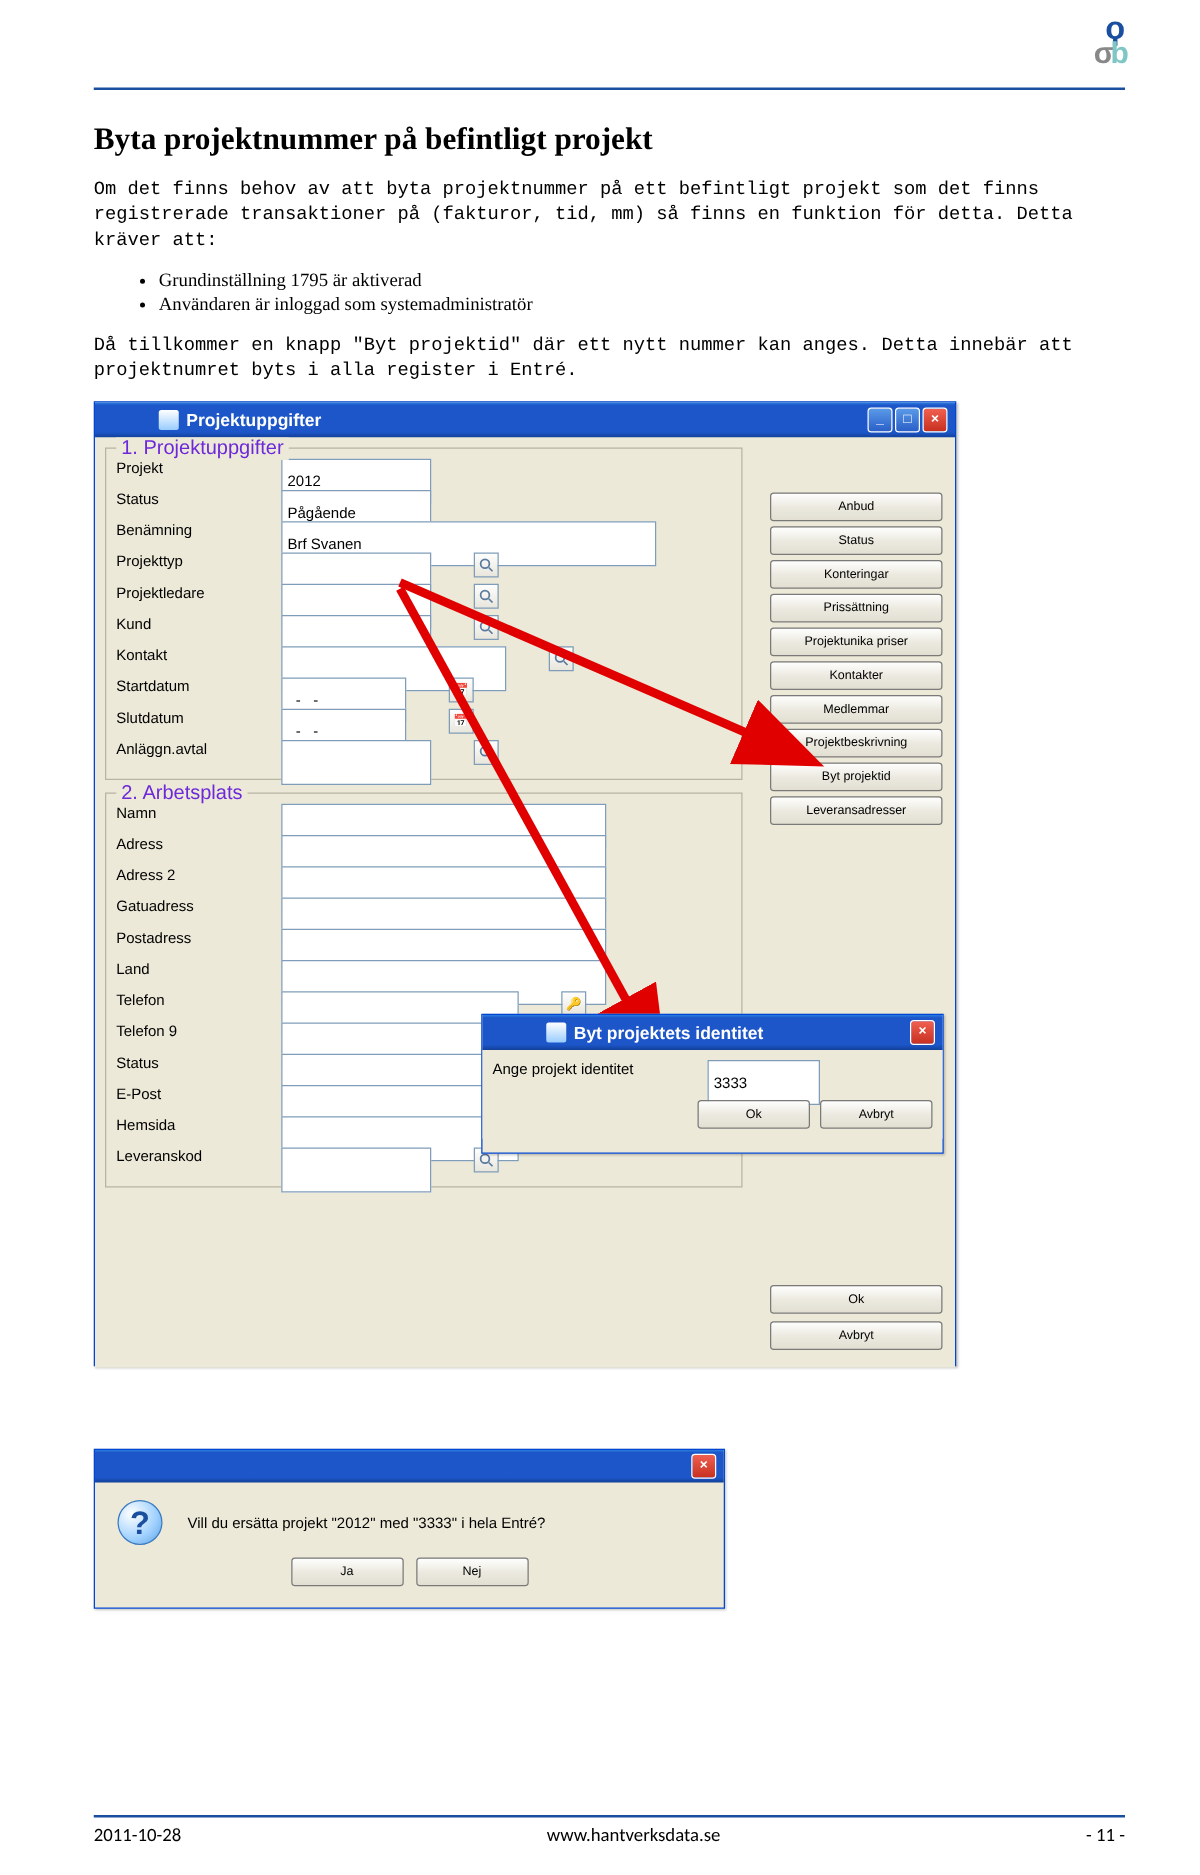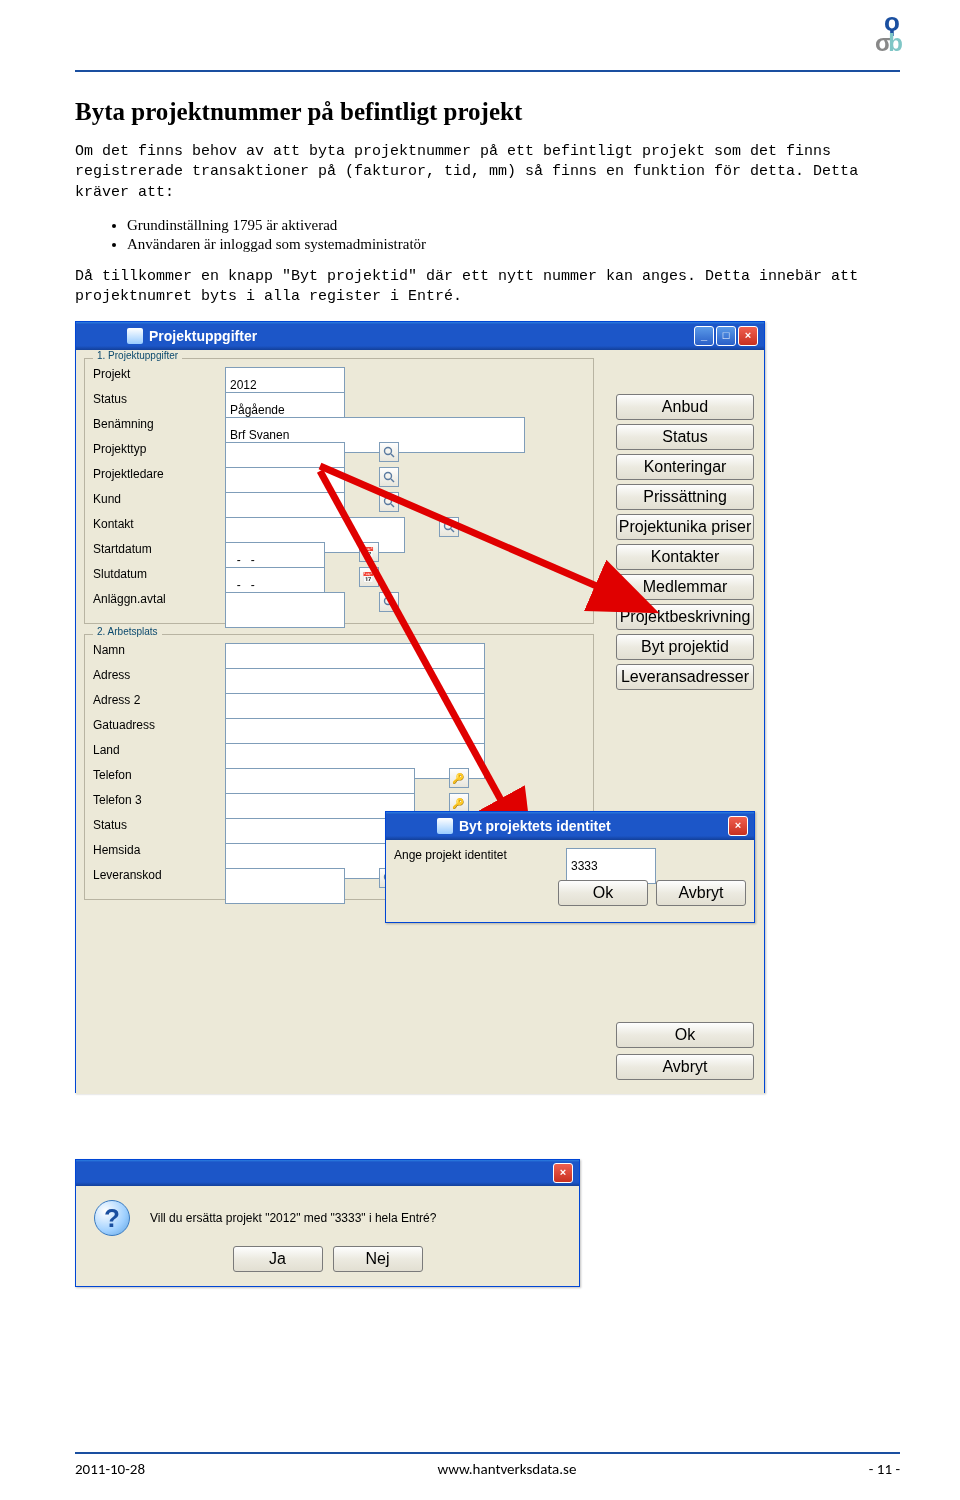--- a/index.html
+++ b/index.html
@@ -97,22 +97,22 @@
     padding: 8px 8px 6px 8px;
     margin-bottom: 6px;
     position: relative;
   }
   .fieldset > .legend {
     position: absolute;
     top: -9px;
     left: 8px;
     background: #ece9d8;
     padding: 0 4px;
-    color: #0c4a6e;
-    font-size: 10px;
+    color: #6d28d9;
+    font-size: 16px;
   }
   .form-row {
     display: flex;
     align-items: flex-start;
     margin-bottom: 3px;
     height: 22px;
     gap: 32px;
   }
   .form-label {
     width: 100px;
@@ -141,21 +141,21 @@
     right: 10px;
     top: 44px;
     display: flex;
     flex-direction: column;
     gap: 4px;
   }
   .xp-btn {
     border: 1px solid #7a7a7a;
     background: linear-gradient(#fefefe,#eceae0 50%,#e2dfd2);
     border-radius: 3px;
-    font-size: 16px;
+    font-size: 10px;
     padding: 3px 0;
     min-width: 138px;
     text-align: center;
     min-height: 23px;
   }
   .xp-btn-sm { min-width: 90px; }
 
   
   .screenshot-area {
     position: relative;
@@ -373,36 +373,45 @@
           </div>
           <div class="form-row">
             <span class="form-label">Adress 2</span>
             <input class="form-input" style="width: 260px;">
           </div>
           <div class="form-row">
             <span class="form-label">Gatuadress</span>
             <input class="form-input" style="width: 260px;">
           </div>
           <div class="form-row">
+            <span class="form-label">Postadress</span>
+            <input class="form-input" style="width: 260px;">
+          </div>
+          <div class="form-row">
             <span class="form-label">Land</span>
             <input class="form-input" style="width: 260px;">
           </div>
           <div class="form-row">
             <span class="form-label">Telefon</span>
             <input class="form-input" style="width: 190px;">
             <span class="lookup-btn key-icon"></span>
           </div>
           <div class="form-row">
-            <span class="form-label">Telefon 3</span>
+            <span class="form-label">Telefon 9</span>
             <input class="form-input" style="width: 190px;">
             <span class="lookup-btn key-icon"></span>
           </div>
           <div class="form-row">
             <span class="form-label">Status</span>
             <input class="form-input" style="width: 190px;">
+          </div>
+          <div class="form-row">
+            <span class="form-label">E-Post</span>
+            <input class="form-input" style="width: 190px;">
+            <span class="lookup-btn mail-icon"></span>
           </div>
           <div class="form-row">
             <span class="form-label">Hemsida</span>
             <input class="form-input" style="width: 190px;">
             <span class="lookup-btn ie-icon"></span>
           </div>
           <div class="form-row">
             <span class="form-label">Leveranskod</span>
             <input class="form-input" style="width: 120px;">
             <span class="lookup-btn">

